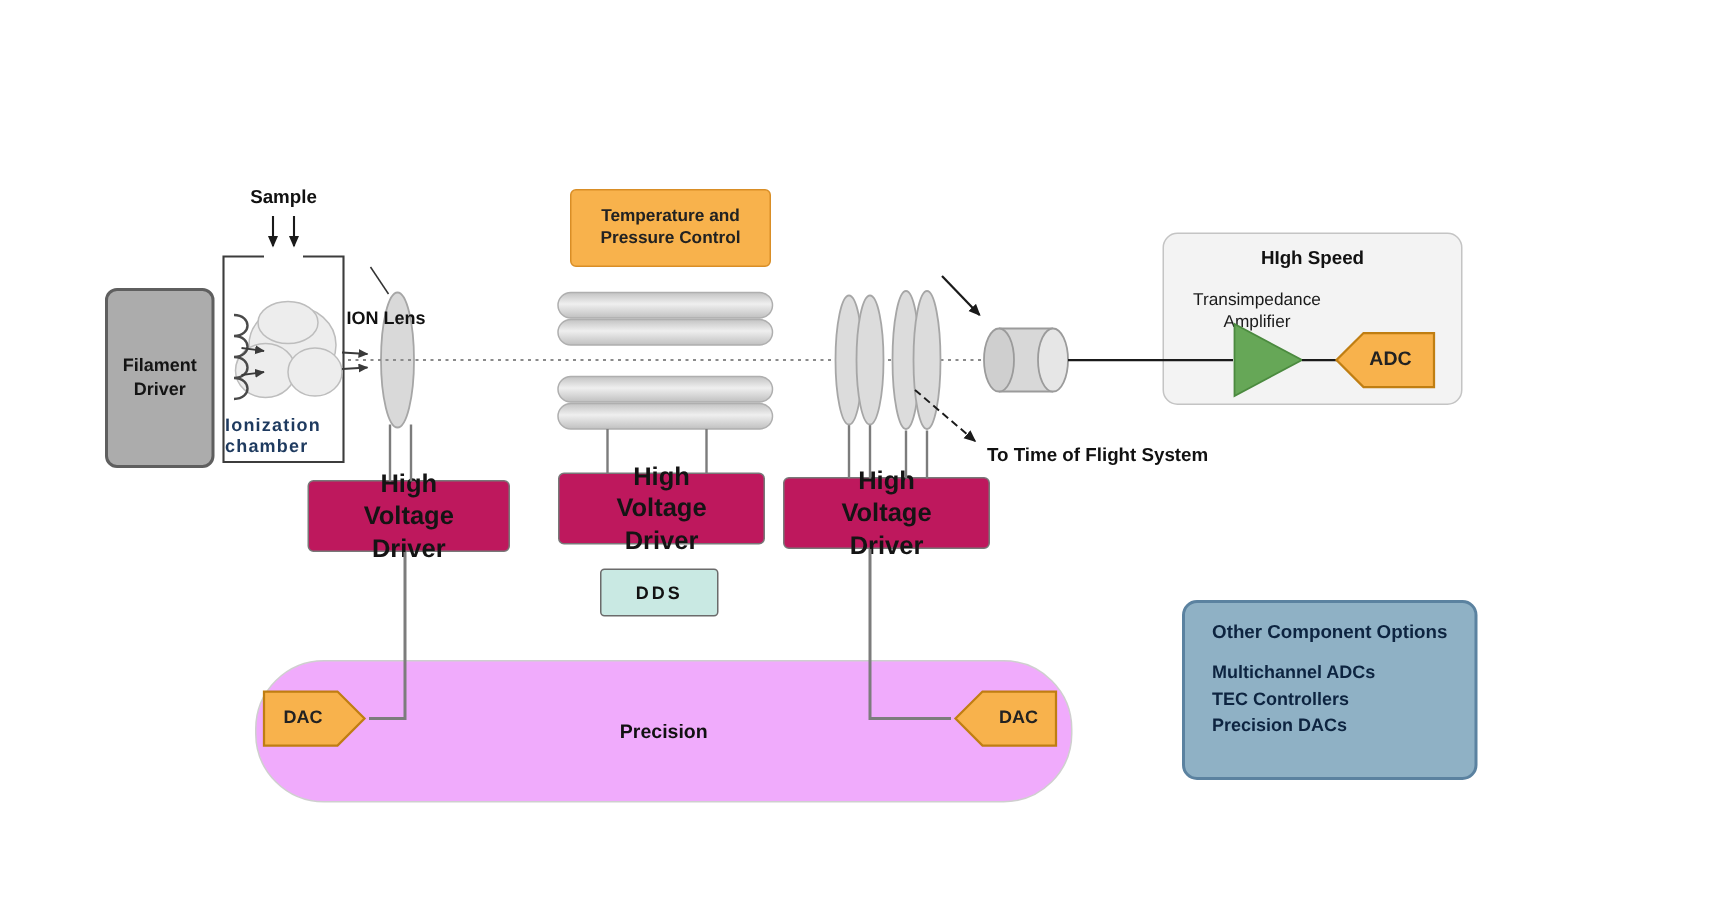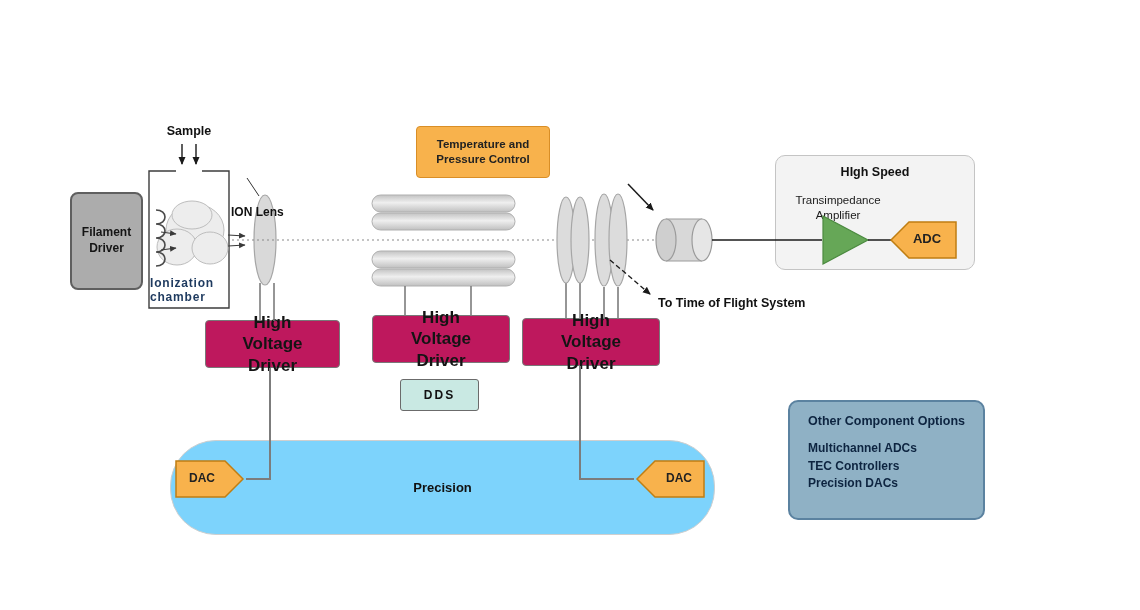--- a/index.html
+++ b/index.html
@@ -6,46 +6,46 @@
   #stage{
     position:relative;width:1140px;height:610px;background:#ffffff;
     font-family:"Liberation Sans", sans-serif;color:#111;overflow:hidden;
   }
   .layer{position:absolute;left:0;top:0;width:1140px;height:610px;}
   .box{position:absolute;box-sizing:border-box;display:flex;align-items:center;justify-content:center;text-align:center;}
   .gray-box{background:#be185d;border:1.5px solid #787878;border-radius:4px;font-size:17px;font-weight:bold;color:#141414;line-height:1.25;}
   .filament{background:#acacac;border:2px solid #5f5f5f;border-radius:8px;font-size:12px;font-weight:bold;color:#141414;line-height:1.3;}
   .orange-box{background:#f8b24c;border:1.5px solid #d98e26;border-radius:4px;font-size:11.5px;font-weight:bold;color:#222;line-height:1.3;}
   .dds-box{background:#c9e9e3;border:1.5px solid #6b6b6b;border-radius:3px;font-size:12px;font-weight:bold;letter-spacing:2px;color:#111;justify-content:center;}
-  .precision-box{background:#7dd3fc;border:1px solid #cfcfcf;border-radius:46px;font-size:13px;font-weight:bold;color:#111;}
+  .precision-box{background:#f0abfc;border:1px solid #cfcfcf;border-radius:46px;font-size:13px;font-weight:bold;color:#111;}
   .highspeed-box{background:#f3f3f3;border:1px solid #c4c4c4;border-radius:10px;}
   .hs-title{position:absolute;left:0;top:9px;width:100%;text-align:center;font-size:12.5px;font-weight:bold;color:#111;}
   .hs-sub{position:absolute;left:2px;top:37px;width:120px;text-align:center;font-size:11.5px;color:#1a1a1a;line-height:1.3;}
   .options-box{background:#8fb1c5;border:2px solid #5b82a0;border-radius:10px;padding-left:22px;}
   .opt-title{position:absolute;left:0;top:12px;width:100%;text-align:center;font-size:12.5px;font-weight:bold;color:#0d2440;}
   .opt-items{position:absolute;left:18px;top:38px;font-size:12px;font-weight:bold;color:#0d2440;line-height:17.5px;text-align:left;}
   .lbl{position:absolute;white-space:nowrap;}
   .lbl-bold{font-weight:bold;font-size:12.5px;color:#111;}
   .chamber-lbl{position:absolute;left:150px;top:276px;width:86px;font-size:12px;font-weight:bold;color:#1e3a5f;letter-spacing:0.8px;line-height:1.2;white-space:normal;text-align:left;}
   .dac-lbl{position:absolute;width:46px;text-align:center;font-size:12px;font-weight:bold;color:#222;}
   .adc-lbl{position:absolute;width:52px;text-align:center;font-size:13px;font-weight:bold;color:#222;font-family:Liberation Sans, sans-serif;}
   svg{display:block;}
 </style>
 </head>
 <body>
 
 <div id="stage">
 
   <div class="layer">
 
-    <div class="box filament" style="left:70px;top:192px;width:73px;height:98px;">
+    <div class="box filament" style="left:70px;top:192px;width:73px;height:120px;">
       <span style="width:62px;">Filament Driver</span>
     </div>
 
-    <div class="box orange-box" style="left:380px;top:126px;width:134px;height:52px;margin-left:36px;">
+    <div class="box orange-box" style="left:380px;top:126px;width:134px;height:52px;">
       <span style="width:120px;">Temperature and Pressure Control</span>
     </div>
 
     <div class="box gray-box" style="left:205px;top:320px;width:135px;height:48px;">
       <span style="width:90px;">High Voltage Driver</span>
     </div>
 
     <div class="box gray-box" style="left:372px;top:315px;width:138px;height:48px;">
       <span style="width:90px;">High Voltage Driver</span>
     </div>

